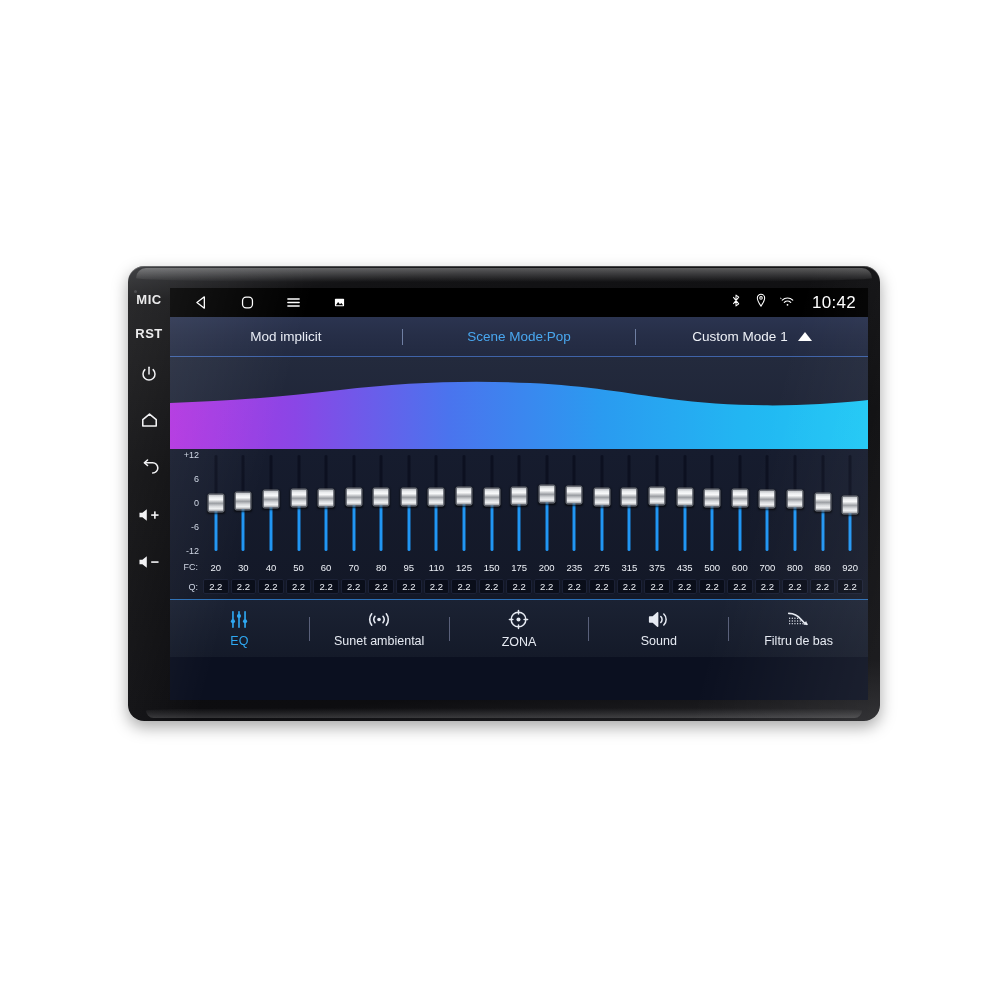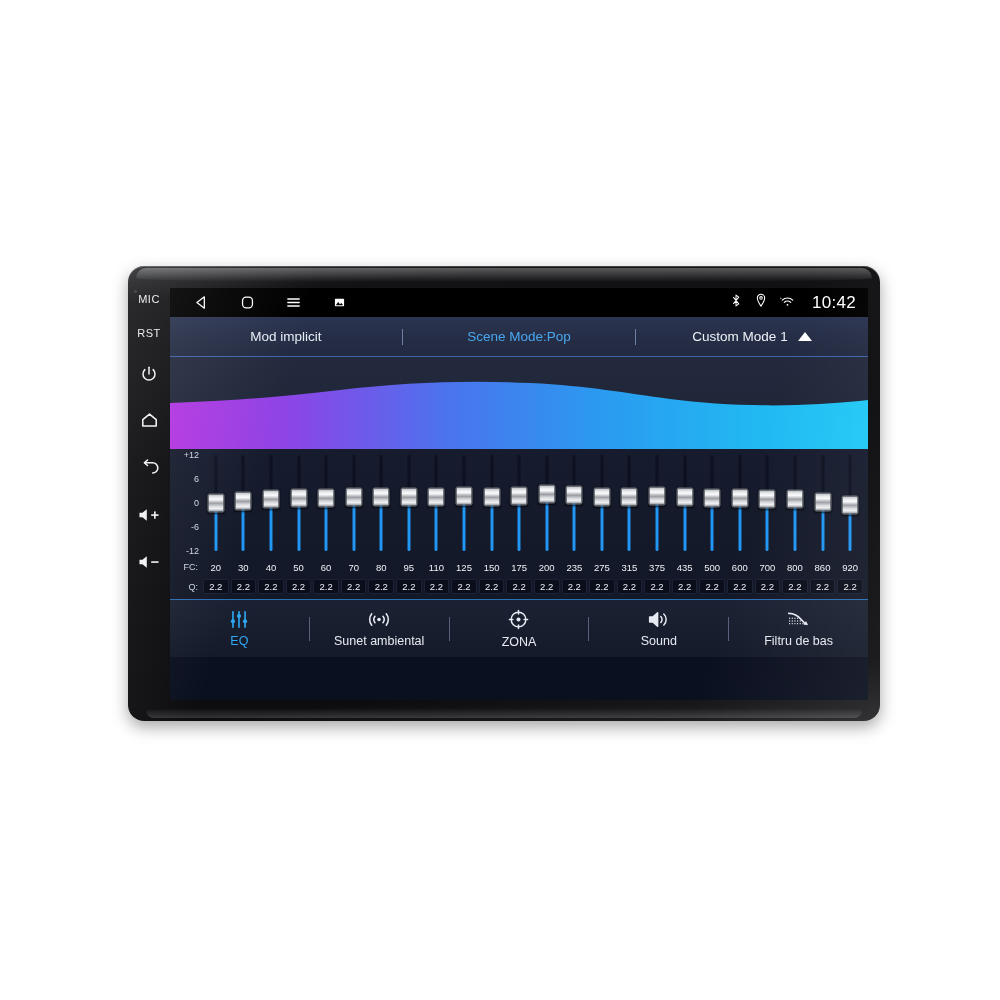--- a/index.html
+++ b/index.html
@@ -43,21 +43,21 @@
   .hw-col{
     position:absolute; left:0; top:0; width:42px; height:100%;
     display:flex; flex-direction:column; align-items:center;
     padding-top:16px; gap:0; z-index:4;
   }
   .hw-key{
     width:42px; height:47px;
     display:flex; align-items:center; justify-content:center;
     color:#f2f2f4;
   }
-  .hw-key.lbl{ font-size:11px; font-weight:normal; letter-spacing:.5px; height:34px; color:#ececed;}
+  .hw-key.lbl{ font-size:13px; font-weight:bold; letter-spacing:.5px; height:34px; color:#ececed;}
   .hw-key svg{ display:block; }
   .mic-dot{
     position:absolute; left:6px; top:24px; width:3px; height:3px;
     border-radius:50%; background:#3a3a3e;
   }
 
   
   .screen{
     position:absolute; left:42px; top:22px;
     width:698px; height:412px;

